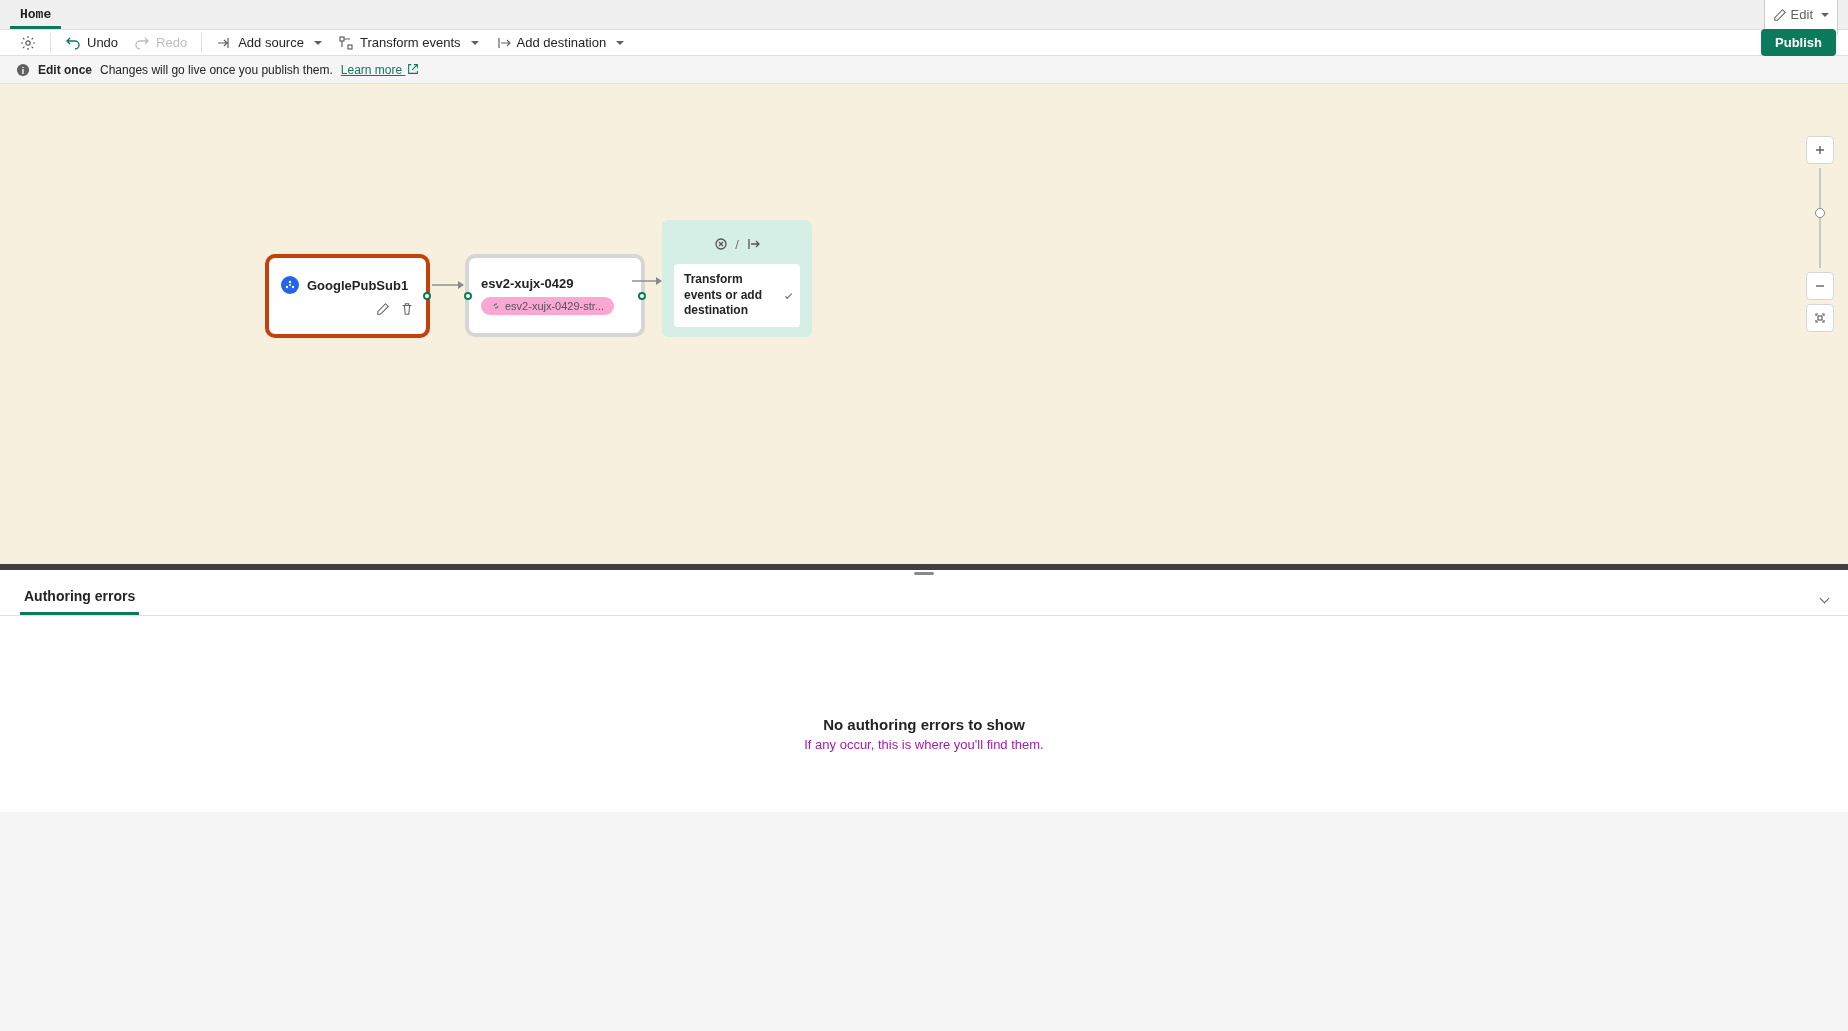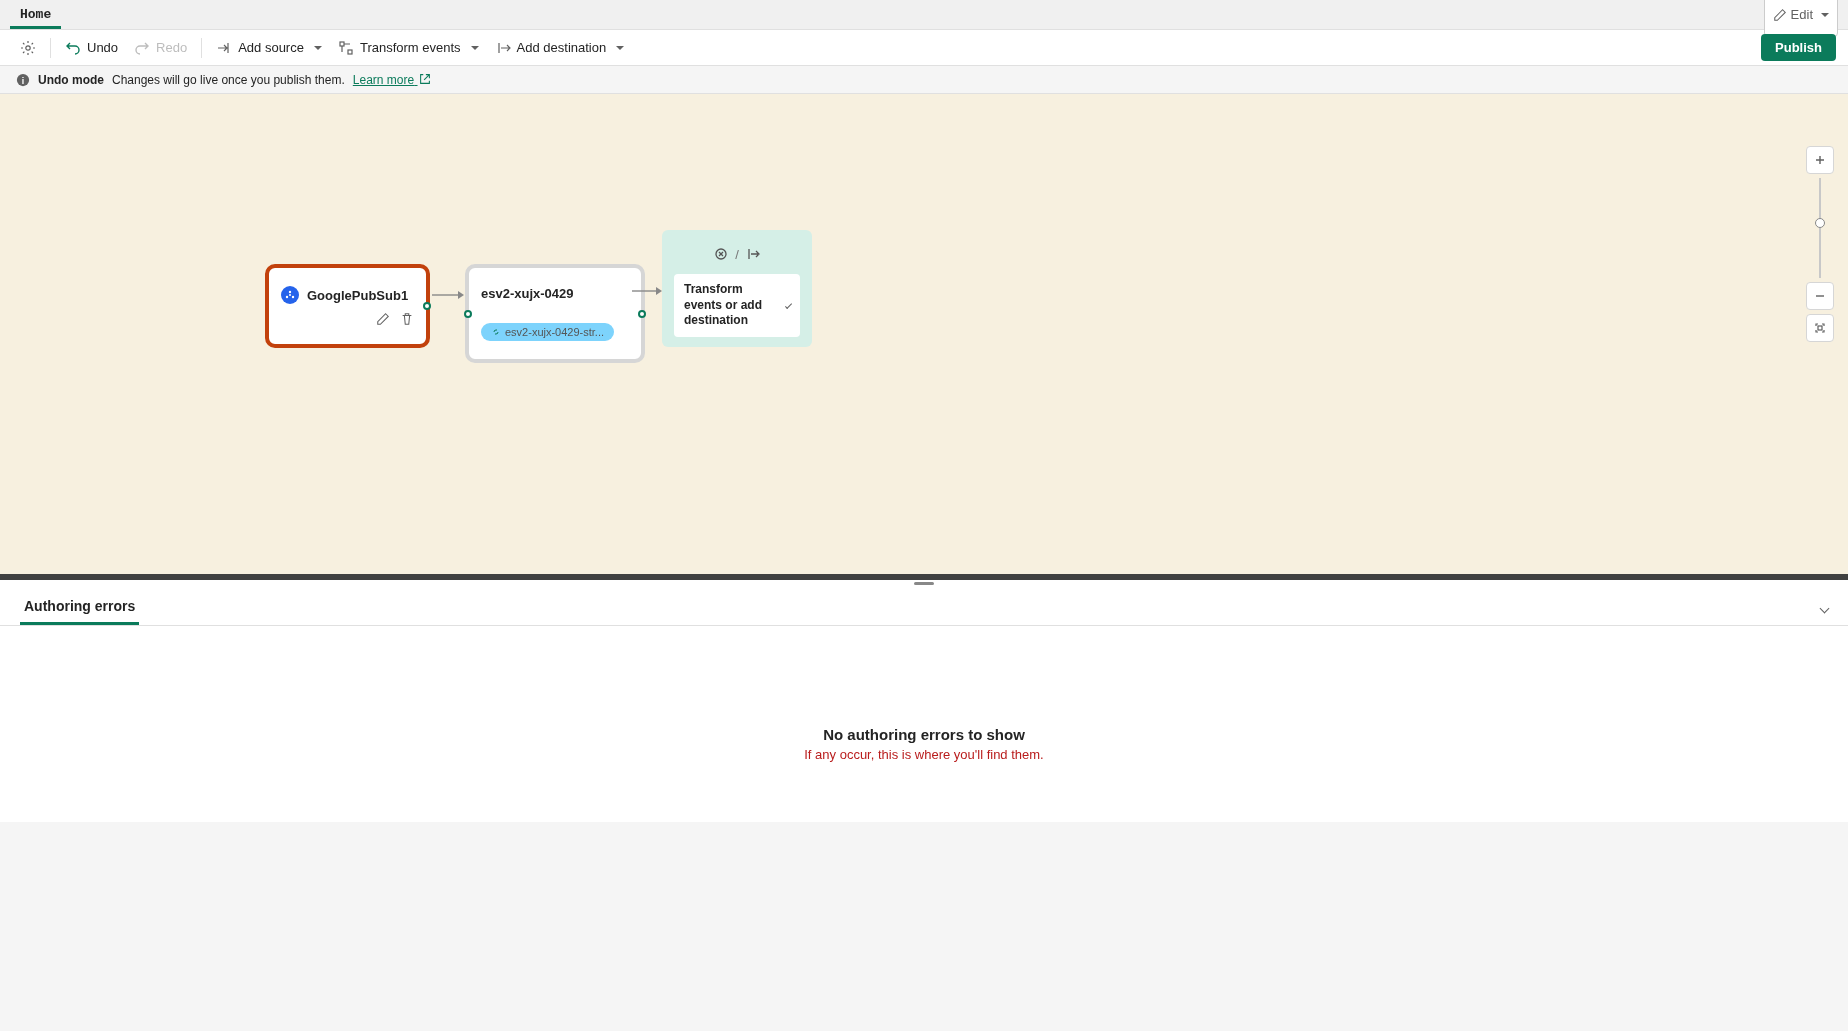--- a/index.html
+++ b/index.html
@@ -6,21 +6,21 @@
   body { font-family: "Segoe UI", Arial, sans-serif; font-size: 13px; color: #242424; background: #f5f5f5; overflow: hidden; }
   
   
   .tab-bar { display: flex; justify-content: space-between; align-items: center; background: #f0f0f0; border-bottom: 1px solid #e0e0e0; padding: 0 10px; height: 30px; }
   .tab-left { display: flex; align-items: center; }
   .tab-item { padding: 6px 10px 4px; font-weight: 600; font-size: 13px; color: #242424; border-bottom: 3px solid #0b7b5b; cursor: pointer; font-family: Liberation Mono, monospace; }
   .tab-right { display: flex; align-items: center; gap: 4px; border: 1px solid #ccc; border-radius: 4px; background: #fff; padding: 14px 8px; cursor: pointer; }
   .caret { display: inline-block; width: 0; height: 0; border-left: 4px solid transparent; border-right: 4px solid transparent; border-top: 4px solid #616161; margin-left: 4px; vertical-align: middle; }
   
   
-  .toolbar { display: flex; align-items: center; justify-content: space-between; background: #fff; border-bottom: 1px solid #e0e0e0; padding: 4px 12px; height: 36px; }
+  .toolbar { display: flex; align-items: center; justify-content: space-between; background: #fff; border-bottom: 1px solid #e0e0e0; padding: 4px 12px; height: 26px; }
   .toolbar-left { display: flex; align-items: center; gap: 0; }
   .toolbar-btn { display: flex; align-items: center; gap: 6px; padding: 4px 8px; background: transparent; border: none; cursor: pointer; font-size: 13px; color: #242424; }
   .toolbar-btn.disabled { color: #bdbdbd; cursor: default; }
   .toolbar-divider { width: 1px; height: 20px; background: #e0e0e0; margin: 0 6px; }
   .publish-btn { background: #0b7b5b; color: #fff; border: none; padding: 6px 14px; border-radius: 4px; font-weight: 600; cursor: pointer; font-size: 13px; }
   
   
   .info-bar { display: flex; align-items: center; gap: 8px; background: #f5f5f5; border-bottom: 1px solid #e0e0e0; padding: 6px 16px; font-size: 12px; }
   .info-bar .bold { font-weight: 600; }
   .info-bar a { color: #0b7b5b; text-decoration: underline; cursor: pointer; }
@@ -28,21 +28,21 @@
   
   .canvas-wrap { position: relative; background: #f7f0df; height: 480px; overflow: hidden; }
   
   
   .node { position: absolute; background: #fff; border: 4px solid #c2410c; border-radius: 10px; padding: 18px 12px; min-width: 160px; }
   .node.unselected { border-color: #d6d6d6; }
   .node-header { display: flex; align-items: center; gap: 8px; }
   .node-title { font-weight: 600; font-size: 13px; }
   .node-actions { display: flex; gap: 10px; justify-content: flex-end; margin-top: 8px; }
   .node-icon-circle { width: 18px; height: 18px; border-radius: 50%; background: #2563eb; display: flex; align-items: center; justify-content: center; color: #fff; font-size: 10px; }
-  .chip { display: inline-flex; align-items: center; gap: 4px; background: #7dd3fc; border-radius: 12px; padding: 3px 10px; font-size: 11px; color: #555; margin-top: 22px; }
+  .chip { display: inline-flex; align-items: center; gap: 4px; background: #f9a8d4; border-radius: 12px; padding: 3px 10px; font-size: 11px; color: #555; margin-top: 6px; }
   
   .placeholder-node { position: absolute; background: #d5efe7; border-radius: 6px; padding: 10px 12px; width: 150px; }
   .placeholder-icons { display: flex; justify-content: center; align-items: center; gap: 6px; padding: 6px 0 12px; color: #555; }
   .placeholder-icons .sep { color: #777; }
   .placeholder-action { background: #fff; border-radius: 4px; padding: 8px 10px; display: flex; justify-content: space-between; align-items: center; gap: 24px; cursor: pointer; }
   .placeholder-action span:first-child { font-weight: 600; font-size: 12px; line-height: 1.3; }
   
   
   .port { position: absolute; width: 8px; height: 8px; border: 2px solid #0b7b5b; background: #fff; border-radius: 50%; }
   .arrow-svg { position: absolute; overflow: visible; pointer-events: none; }
@@ -56,21 +56,21 @@
   
   .panel-handle { height: 6px; display: flex; justify-content: center; align-items: center; background: #fff; }
   .panel-handle-grip { width: 20px; height: 3px; background: #888; border-radius: 2px; }
   
   
   .bottom-panel { background: #fff; border-top: 6px solid #404040; }
   .panel-tabs { display: flex; justify-content: space-between; align-items: center; padding: 6px 20px 0; border-bottom: 1px solid #e0e0e0; }
   .panel-tab { padding: 6px 4px 8px; font-weight: 600; font-size: 14px; border-bottom: 3px solid #0b7b5b; }
   .panel-body { padding: 100px 20px 60px; text-align: center; }
   .panel-body h3 { font-size: 15px; font-weight: 700; margin-bottom: 4px; }
-  .panel-body p { font-size: 13px; color: #b91c1c; }
+  .panel-body p { font-size: 13px; color: #a21caf; }
   
   .chevron { display: inline-block; width: 7px; height: 7px; border-right: 1.5px solid #616161; border-bottom: 1.5px solid #616161; transform: rotate(45deg); }
   
   .icon-svg { width: 16px; height: 16px; display: inline-block; vertical-align: middle; }
   .icon-svg-sm { width: 14px; height: 14px; }
 </style>
 </head>
 <body>
 
 <div class="tab-bar">
@@ -133,21 +133,21 @@
     </button>
   </div>
   <button class="publish-btn">Publish</button>
 </div>
 
 <div class="info-bar">
   <svg class="icon-svg-sm" viewBox="0 0 16 16">
       <circle cx="8" cy="8" r="7" fill="#616161"></circle>
       <text x="8" y="12" text-anchor="middle" fill="#fff" font-size="10" font-weight="bold">i</text>
     </svg>
-  <span class="bold">Undo mode</span>
+  <span class="bold">Edit once</span>
   <span>Changes will go live once you publish them.</span>
   <a>
     <span>Learn more</span>
     <svg class="icon-svg-sm" viewBox="0 0 16 16" fill="none" stroke="#0b7b5b" stroke-width="1.2" style="vertical-align:-2px;">
         <path d="M6 3H3v10h10v-3M9 3h4v4M13 3L7 9"></path>
       </svg>
   </a>
 </div>
 
 <div class="canvas-wrap">

